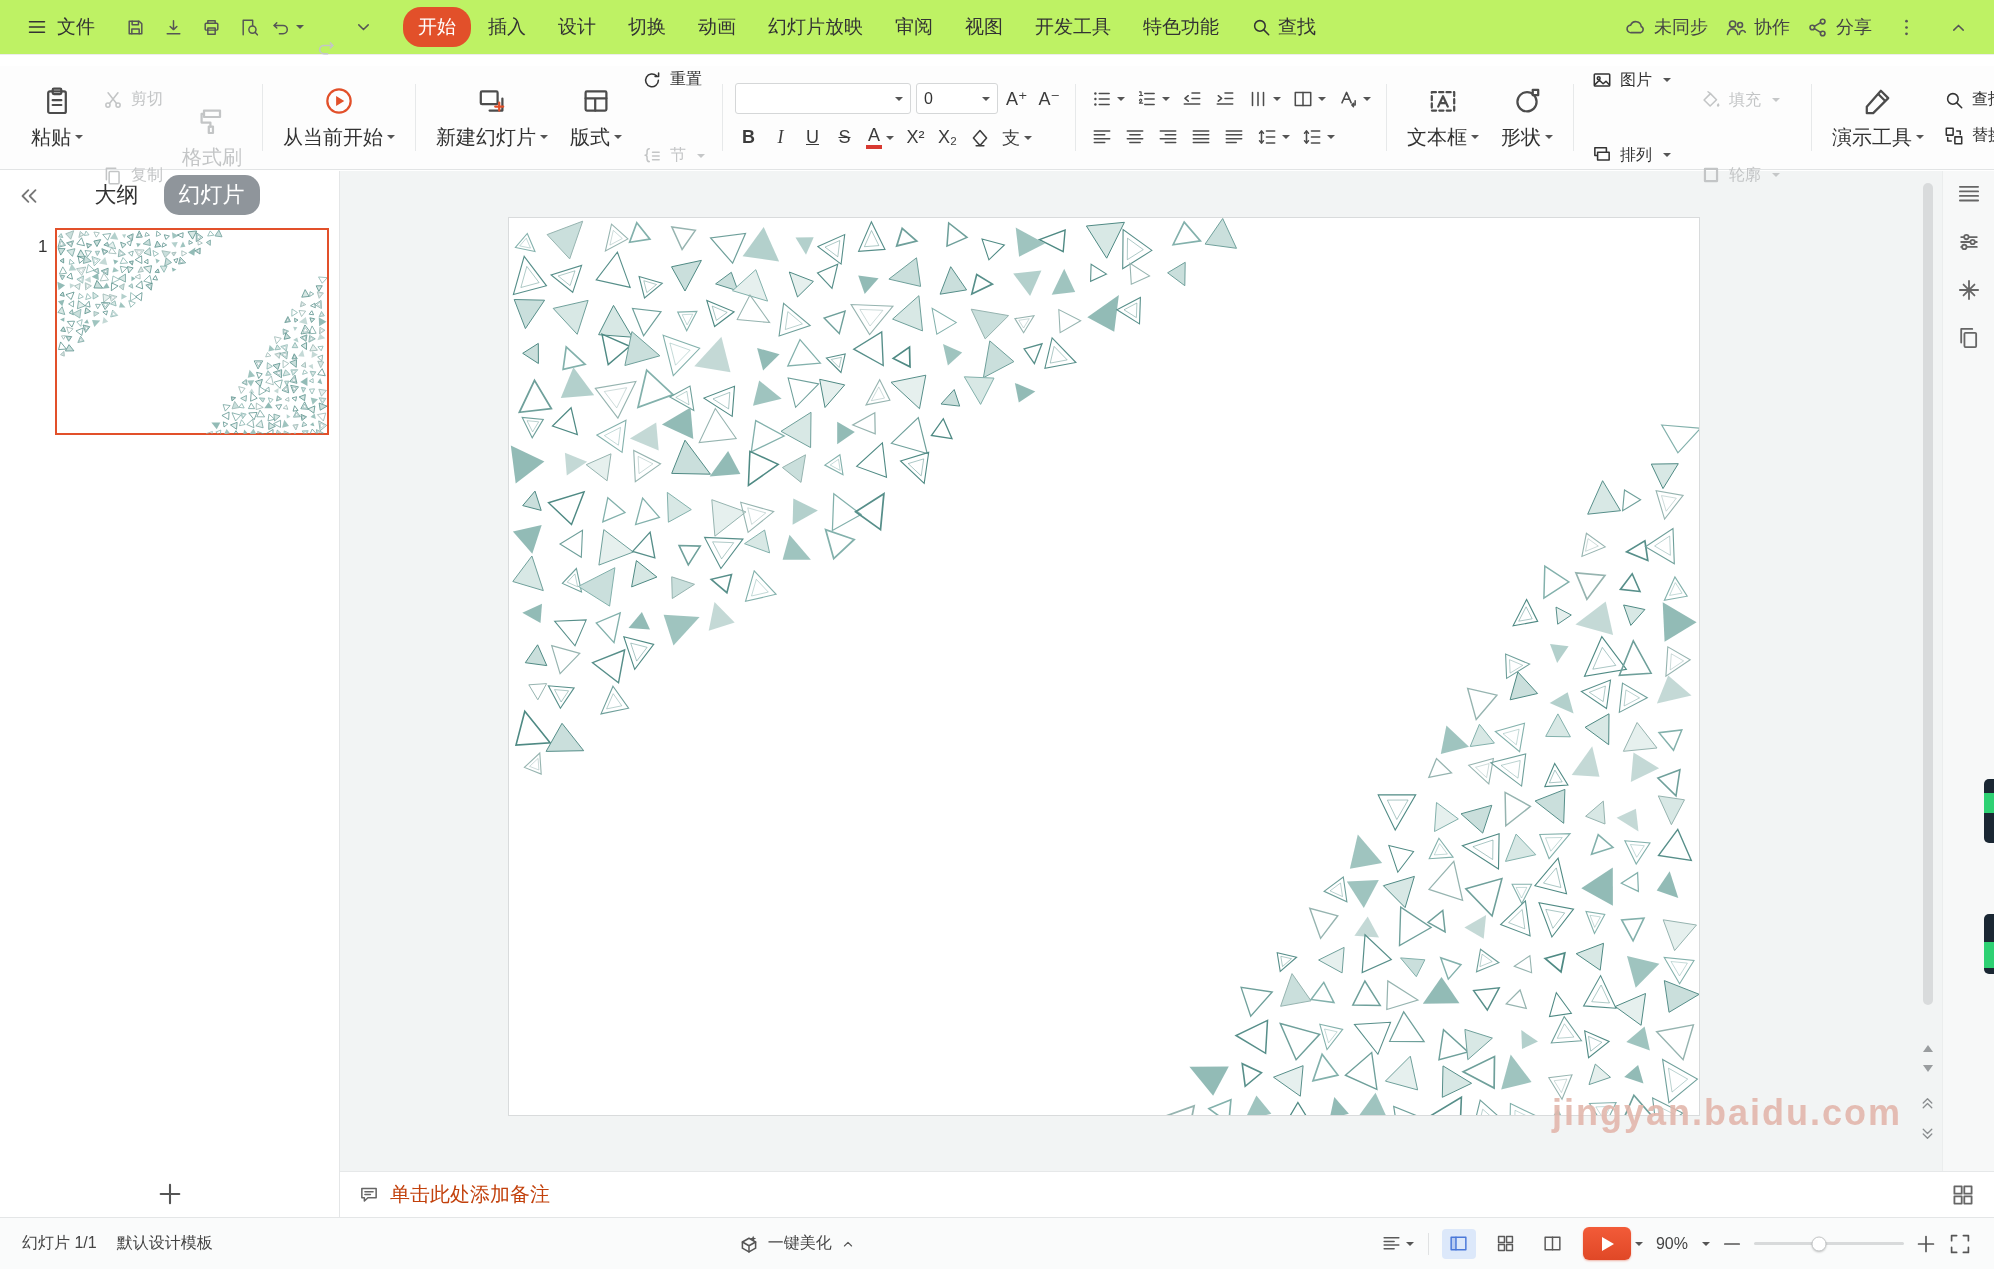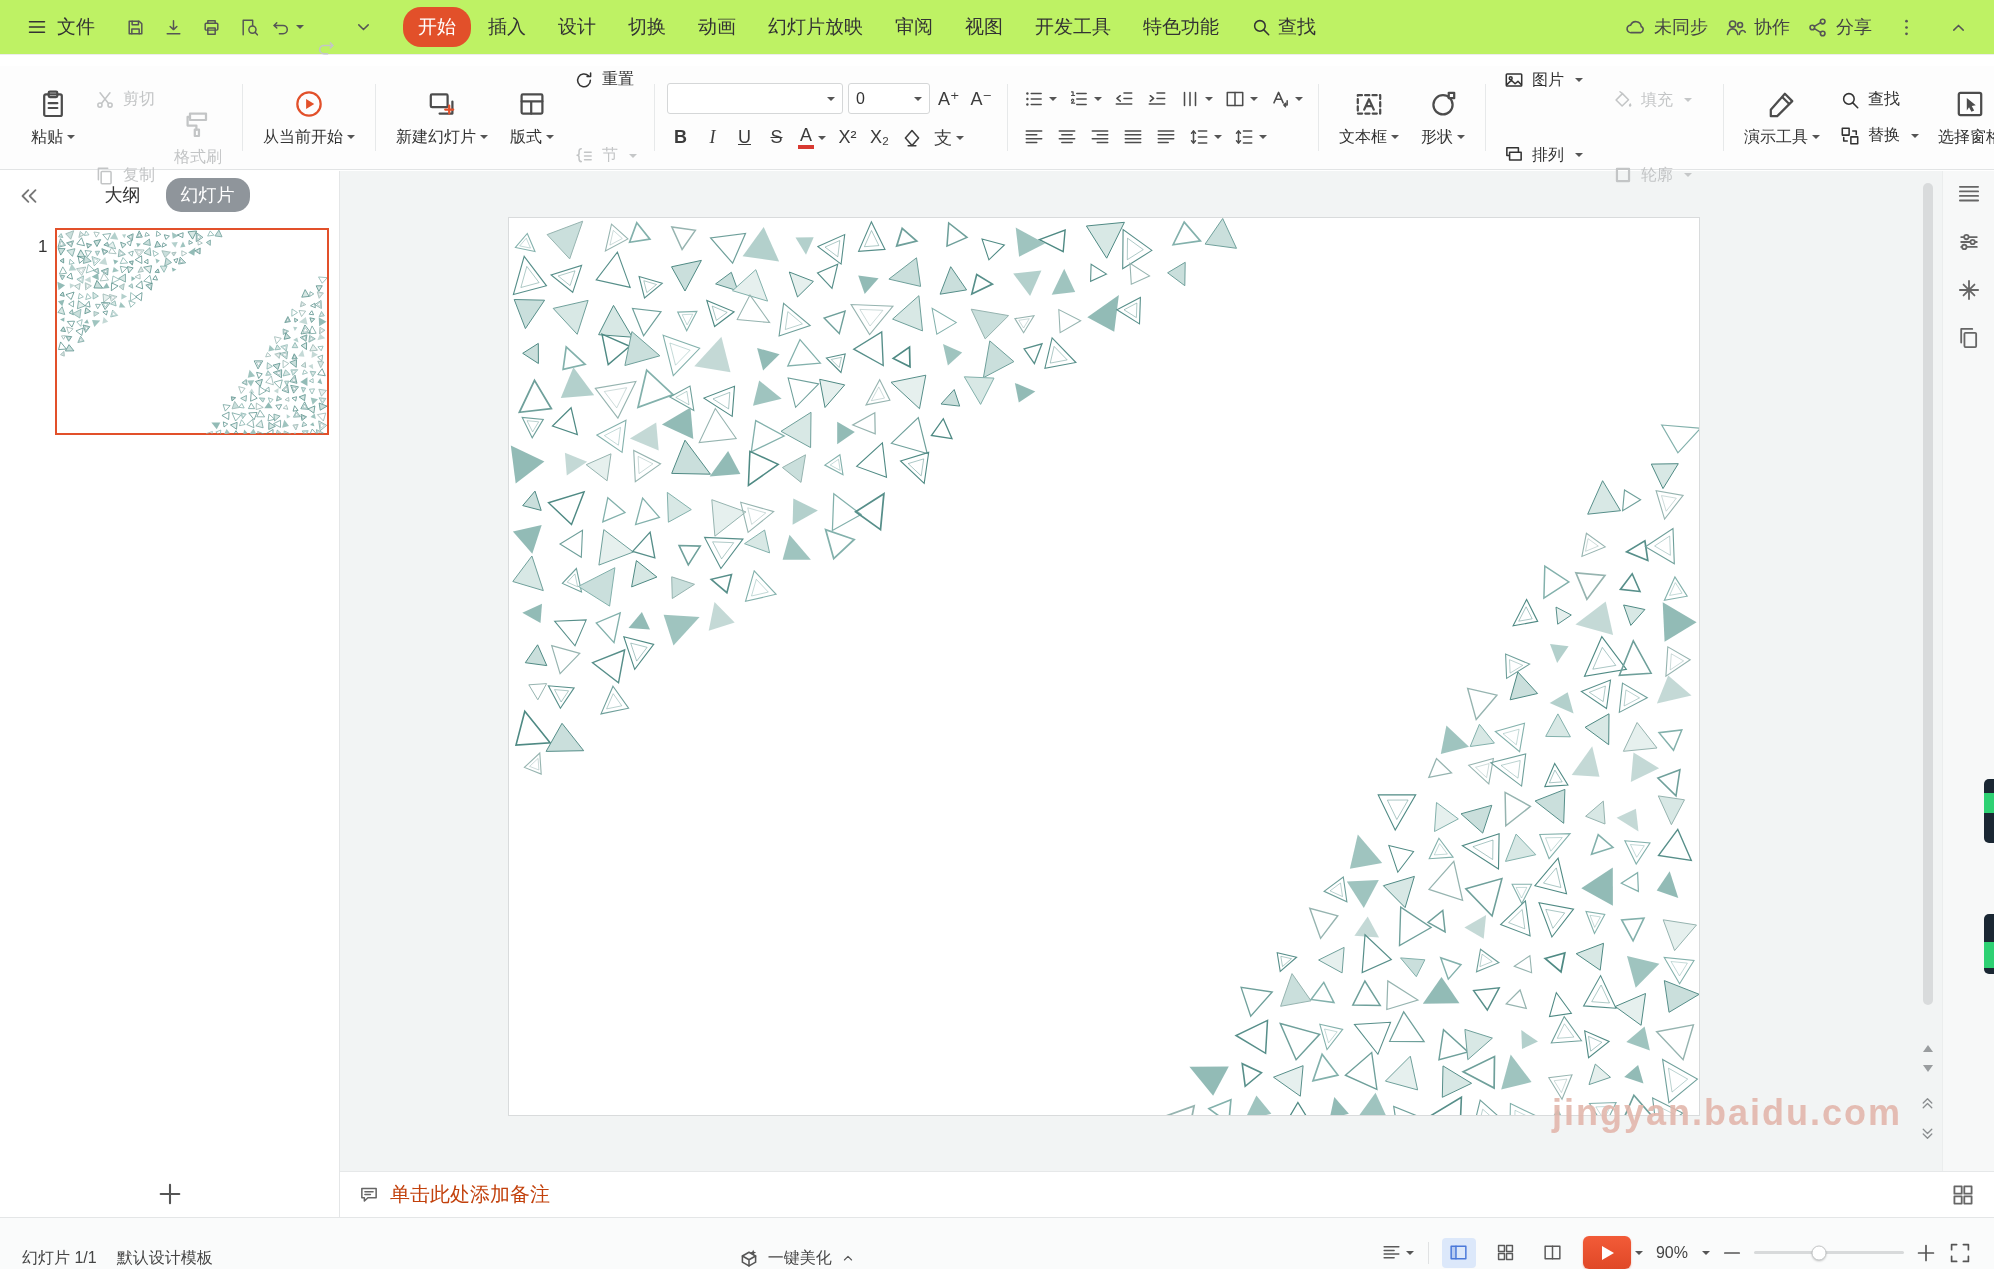--- a/index.html
+++ b/index.html
@@ -32,21 +32,21 @@
   .mb-right{margin-left:auto;display:flex;align-items:center;gap:16px;font-size:18px;color:#444;}
   .mb-item{display:flex;align-items:center;gap:7px;cursor:pointer;}
   .mb-item .ic{width:23px;height:23px;color:#555;}
 
   
   .ribbon{position:absolute;top:66px;left:0;width:100%;height:104px;background:#fdfdfd;
     border-bottom:1px solid #e2e4e5;display:flex;align-items:stretch;padding:6px 14px;z-index:19;}
   .rgroup{display:flex;align-items:stretch;gap:6px;padding:0 9px;}
   .vdiv{width:1px;background:#e7e9ea;margin:12px 3px;flex:none;}
   .bigbtn{display:flex;flex-direction:column;align-items:center;justify-content:center;gap:7px;
-    padding:4px 8px;border-radius:4px;font-size:16px;white-space:nowrap;cursor:pointer;}
+    padding:4px 8px;border-radius:4px;font-size:20px;white-space:nowrap;cursor:pointer;}
   .lblrow{display:flex;align-items:center;}
   .smallcol{display:flex;flex-direction:column;justify-content:center;gap:10px;}
   .smallbtn{display:flex;align-items:center;gap:7px;font-size:16px;padding:2px 5px;
     border-radius:3px;white-space:nowrap;cursor:pointer;}
   .fontgrp,.paragrp,.grid2{display:flex;flex-direction:column;justify-content:center;gap:9px;}
   .fgrow,.pgrow,.g2row{display:flex;align-items:center;gap:5px;}
   .combo{height:31px;border:1px solid #d5d7d8;border-radius:3px;background:#fff;
     display:flex;align-items:center;padding:0 7px;font-size:16px;cursor:pointer;}
   .combo .caret{margin-left:auto;}
   .fmtbtn{min-width:27px;height:29px;display:inline-flex;align-items:center;justify-content:center;
@@ -58,21 +58,21 @@
   .fc-stack{display:inline-flex;flex-direction:column;align-items:center;line-height:1;}
   .color-bar{width:16px;height:3.5px;background:#d83931;margin-top:1px;}
   .pbtn{display:inline-flex;align-items:center;height:29px;padding:0 3px;border-radius:3px;color:#4c4c4c;cursor:pointer;}
   .g2cell{width:104px;}
 
   
   .sidebar{position:absolute;left:0;top:171px;width:340px;bottom:52px;background:#fff;
     border-right:1px solid #e4e6e7;z-index:10;}
   .sidebar-header{height:48px;display:flex;align-items:center;justify-content:center;gap:10px;position:relative;}
   .collapse-btn{position:absolute;left:16px;top:12px;width:26px;height:26px;color:#777;cursor:pointer;}
-  .stab{font-size:18px;color:#333;padding:5px 15px;border-radius:15px;cursor:pointer;}
+  .stab{font-size:22px;color:#333;padding:5px 15px;border-radius:15px;cursor:pointer;}
   .stab.active{background:#8f959b;color:#fff;}
   .thumb-num{position:absolute;left:38px;top:66px;font-size:17px;color:#333;}
   .thumb-frame{position:absolute;left:55px;top:57px;width:274px;height:207px;background:#fff;
     border:2px solid #e2502a;cursor:pointer;}
   #thumb-svg path{stroke-width:3.4;}
   .sidebar-addrow{position:absolute;bottom:0;left:0;right:0;height:46px;display:flex;
     align-items:center;justify-content:center;}
   .add-btn{width:30px;height:30px;color:#555;cursor:pointer;}
 
   
@@ -97,21 +97,21 @@
 
   
   .notesbar{position:absolute;left:340px;right:0;top:1171px;height:46px;background:#fff;
     border-top:1px solid #e6e8e9;display:flex;align-items:center;gap:10px;padding:0 18px;
     color:#c2410c;font-size:20px;z-index:11;}
   .notesbar .ic{color:#666;}
   .appgrid-btn{margin-left:auto;width:26px;height:26px;color:#777;cursor:pointer;}
 
   
   .statusbar{position:absolute;left:0;bottom:0;width:100%;height:52px;background:#fafbfb;
-    border-top:1px solid #e4e6e7;display:flex;align-items:flex-end;padding:0 22px;gap:20px;
+    border-top:1px solid #e4e6e7;display:flex;align-items:center;padding:0 22px;gap:20px;
     font-size:16px;color:#444;z-index:21;}
   .spacer{flex:1;}
   .beautify{display:flex;align-items:center;gap:8px;cursor:pointer;}
   .beautify .ic{color:#555;}
   .sb-right{display:flex;align-items:center;gap:13px;}
   .sep{width:1px;height:22px;background:#e0e2e3;}
   .vbtn{width:34px;height:30px;display:flex;align-items:center;justify-content:center;
     border-radius:4px;color:#5a5a5a;cursor:pointer;}
   .vbtn .ic{width:21px;height:21px;}
   .vbtn.active{background:#dce8fa;color:#4b79d9;}

